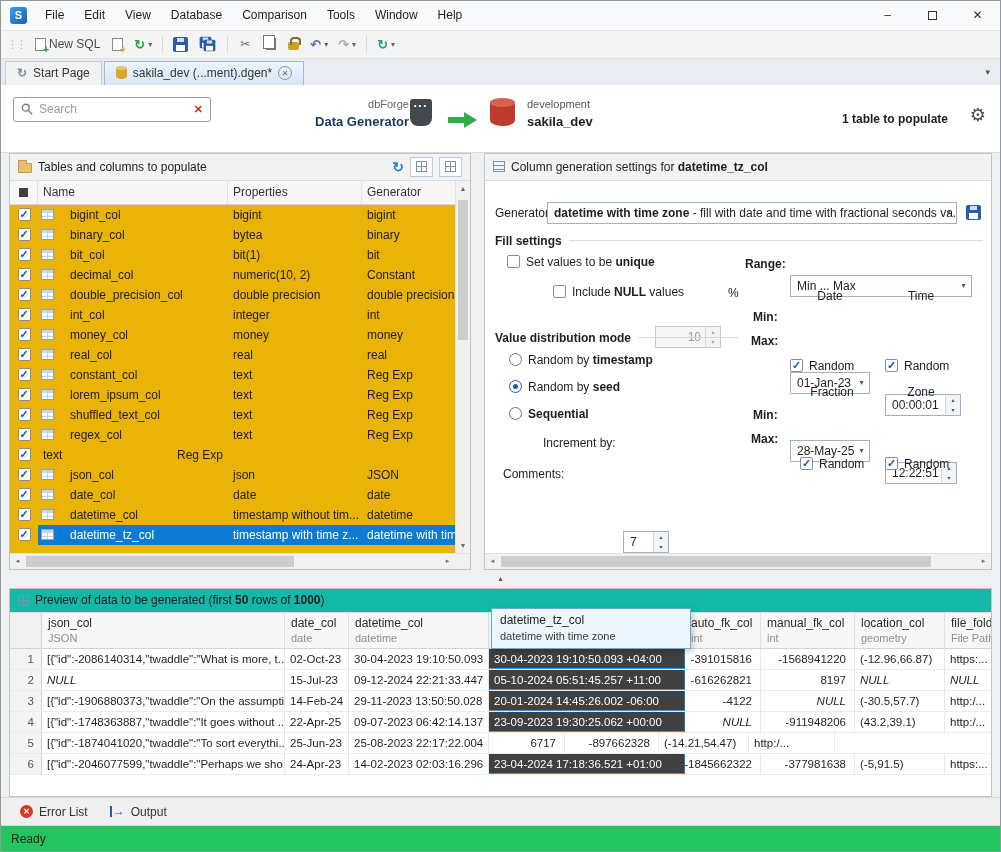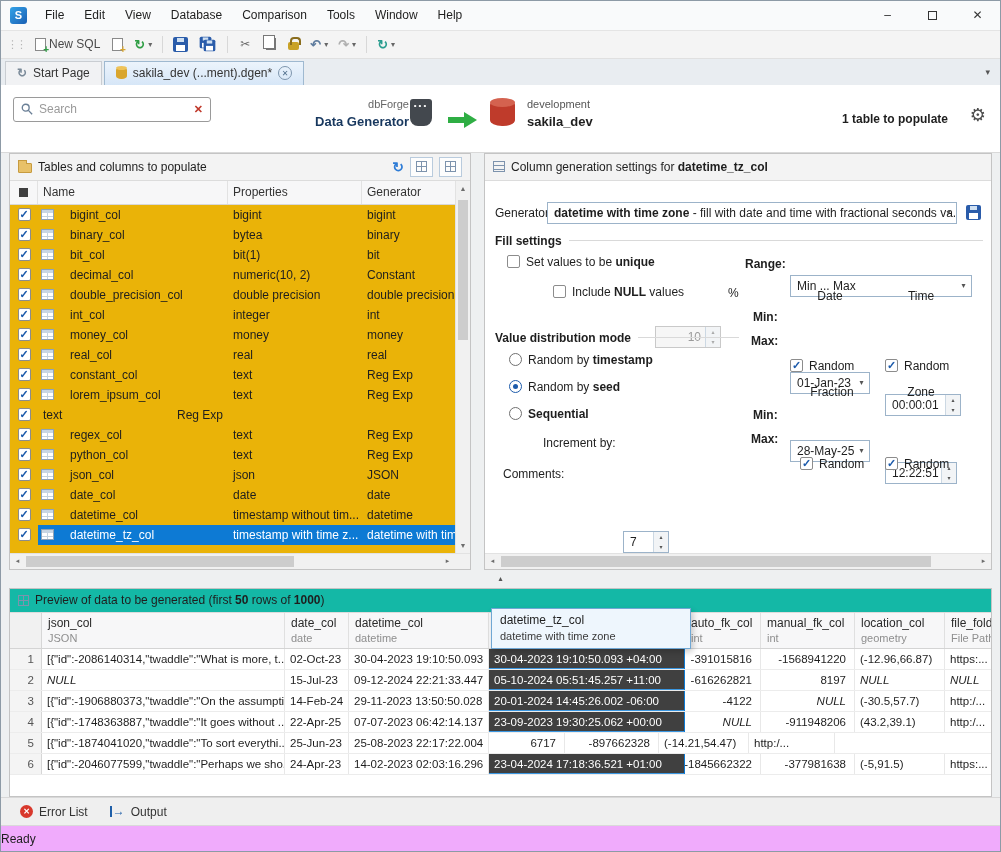--- a/index.html
+++ b/index.html
@@ -159,21 +159,21 @@
   .pvc.rn { background:#f4f4f4; color:#555; justify-content:flex-end; padding-right:7px; border-right:1px solid #d6d6d6; }
   .col-tip { position:absolute; left:481px; top:19px; width:200px; height:41px; background:#eef6fd; border:1px solid #6fa7d4; box-shadow:2px 3px 6px rgba(0,0,0,.2); padding:4px 0 0 8px; z-index:4; }
   .col-tip .cn { font-size:12px; color:#1e1e1e; }
   .col-tip .ct { font-size:11px; color:#3a3a3a; margin-top:3px; }
 
   
   .btabs { height:28px; background:#efefef; border-top:1px solid #d8d8d8; display:flex; align-items:center; gap:4px; padding-left:10px; }
   .btab { display:flex; align-items:center; gap:6px; padding:0 9px; height:100%; color:#333; }
   .err-ico { width:13px; height:13px; border-radius:50%; background:#d8382c; color:#fff; font-size:8px; display:flex; align-items:center; justify-content:center; font-weight:bold; }
   .out-ico { color:#1f5fa8; font-weight:bold; font-size:12px; border-left:2px solid #1f5fa8; padding-left:1px; line-height:11px; }
-  .statusbar { height:26px; background:#f0abfc; border-top:1px solid #d9d9d9; display:flex; align-items:center; }
+  .statusbar { height:26px; background:#22c55e; border-top:1px solid #d9d9d9; display:flex; align-items:center; padding-left:10px; }
   b { font-weight:bold; }
 </style>
 </head>
 <body>
 
 <div class="app">
 
   <div class="titlebar">
     <span class="appico">S</span>
     <div class="menu">
@@ -437,20 +437,24 @@
             </span>
             <span class="cell props-cell">text</span>
             <span class="cell gen-cell">Reg Exp</span>
           </div>
           <div class="trow">
             <span class="cell cb-cell">
               <span class="cb on">
                 <span class="mark">✓</span>
               </span>
             </span>
+            <span class="cell name-cell">
+              <span class="tblico"></span>
+              <span class="nm">shuffled_text_col</span>
+            </span>
             <span class="cell props-cell">text</span>
             <span class="cell gen-cell">Reg Exp</span>
           </div>
           <div class="trow">
             <span class="cell cb-cell">
               <span class="cb on">
                 <span class="mark">✓</span>
               </span>
             </span>
             <span class="cell name-cell">
@@ -458,24 +462,20 @@
               <span class="nm">regex_col</span>
             </span>
             <span class="cell props-cell">text</span>
             <span class="cell gen-cell">Reg Exp</span>
           </div>
           <div class="trow">
             <span class="cell cb-cell">
               <span class="cb on">
                 <span class="mark">✓</span>
               </span>
-            </span>
-            <span class="cell name-cell">
-              <span class="tblico"></span>
-              <span class="nm">python_col</span>
             </span>
             <span class="cell props-cell">text</span>
             <span class="cell gen-cell">Reg Exp</span>
           </div>
           <div class="trow">
             <span class="cell cb-cell">
               <span class="cb on">
                 <span class="mark">✓</span>
               </span>
             </span>
@@ -754,21 +754,21 @@
           <span class="pvc hl" style="width:196px">20-01-2024 14:45:26.002 -06:00</span>
           <span class="pvc r" style="width:76px">-4122</span>
           <span class="pvc r nul" style="width:94px">NULL</span>
           <span class="pvc" style="width:90px">(-30.5,57.7)</span>
           <span class="pvc" style="width:86px">http:/...</span>
         </div>
         <div class="pvrow">
           <span class="pvc rn" style="width:32px">4</span>
           <span class="pvc" style="width:243px">[{"id":-1748363887,"twaddle":"It goes without ...</span>
           <span class="pvc" style="width:64px">22-Apr-25</span>
-          <span class="pvc" style="width:140px">07-07-2023 06:42:14.137</span>
+          <span class="pvc" style="width:140px">09-07-2023 06:42:14.137</span>
           <span class="pvc hl" style="width:196px">23-09-2023 19:30:25.062 +00:00</span>
           <span class="pvc r nul" style="width:76px">NULL</span>
           <span class="pvc r" style="width:94px">-911948206</span>
           <span class="pvc" style="width:90px">(43.2,39.1)</span>
           <span class="pvc" style="width:86px">http:/...</span>
         </div>
         <div class="pvrow">
           <span class="pvc rn" style="width:32px">5</span>
           <span class="pvc" style="width:243px">[{"id":-1874041020,"twaddle":"To sort everythi...</span>
           <span class="pvc" style="width:64px">25-Jun-23</span>

